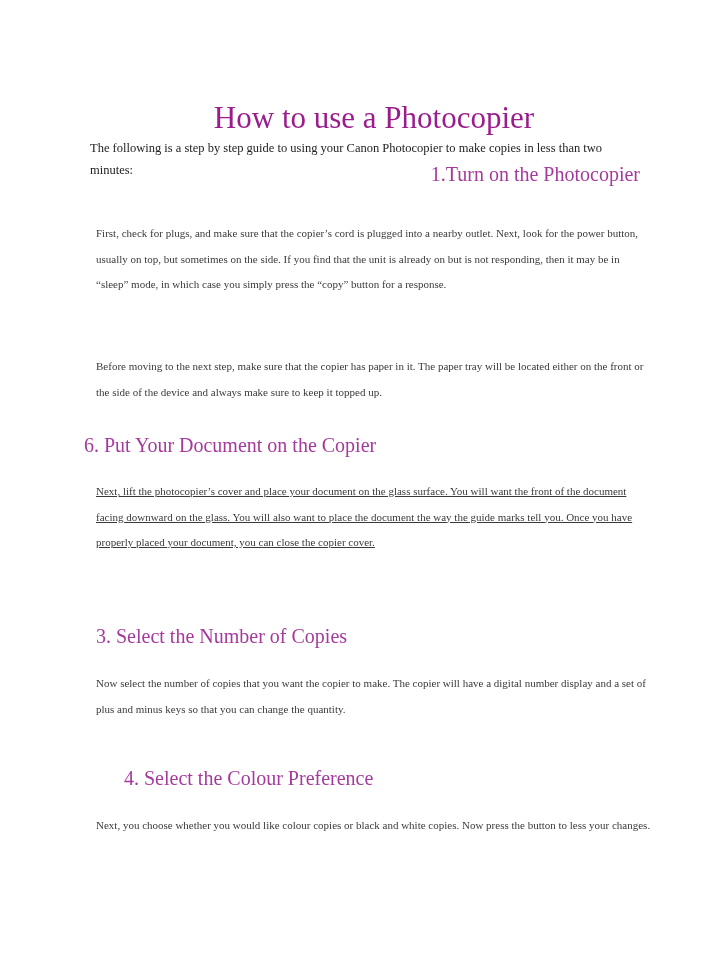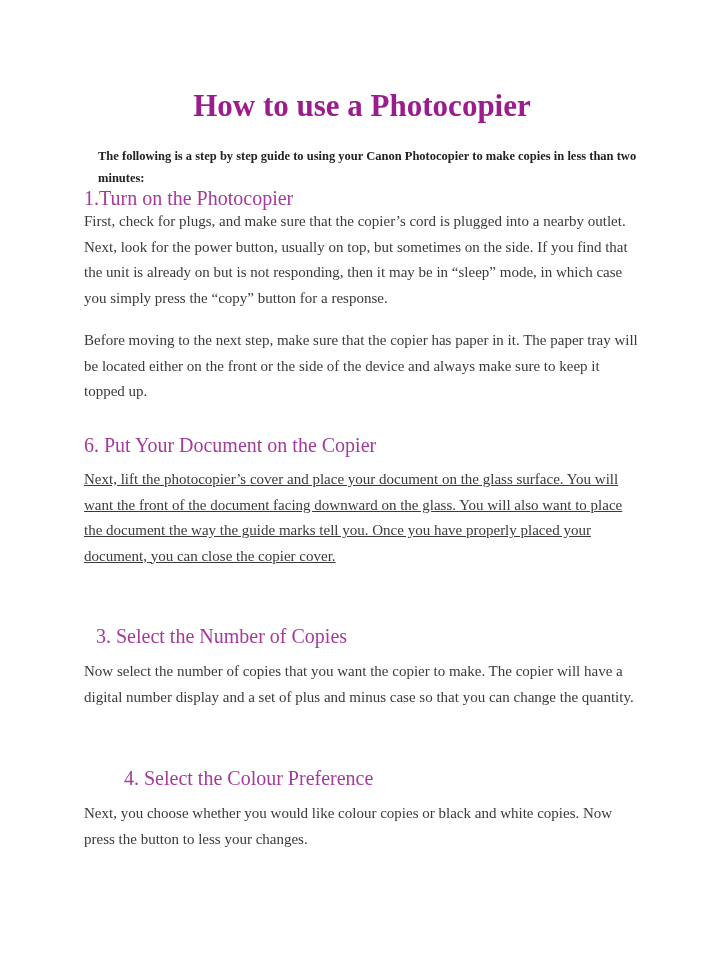--- a/index.html
+++ b/index.html
@@ -21,69 +21,69 @@
       top: 0;
       width: 556px;
     }
     .title {
       position: absolute;
       left: 0;
       width: 556px;
       top: 86px;
       text-align: center;
       font-size: 31px;
-      font-weight: bold;
+      font-weight: normal;
       color: #9b1c8c;
       line-height: 40px;
-      margin: 0;
+      margin: 12px;
     }
     .intro {
       position: absolute;
       left: 0;
       top: 131px;
       width: 556px;
       font-size: 12.5px;
-      font-weight: bold;
+      font-weight: normal;
       color: #222222;
       line-height: 22px;
-      margin: 14px;
+      margin: 6px;
     }
     .heading {
       position: absolute;
       left: 0;
       width: 556px;
       font-size: 20px;
       color: #a53a9c;
       line-height: 26px;
       margin: 0;
       font-weight: normal;
     }
     .para {
       position: absolute;
       left: 0;
       width: 556px;
-      font-size: 15px;
+      font-size: 11px;
       color: #3a3a3a;
       line-height: 25.5px;
-      margin: 0;
+      margin: 12px;
     }
   </style>
 </head>
 <body>
 
 <div class="page">
   <h1 class="title">How to use a Photocopier</h1>
 
   <p class="intro">The following is a step by step guide to using your Canon Photocopier to make copies in less than two minutes:</p>
 
-  <h2 class="heading" style="top:185px;">1.Turn on the Photocopier</h2>
+  <h2 class="heading" style="top:161px;text-align:right;">1.Turn on the Photocopier</h2>
   <p class="para" style="top:209px;">First, check for plugs, and make sure that the copier’s cord is plugged into a nearby outlet. Next, look for the power button, usually on top, but sometimes on the side. If you find that the unit is already on but is not responding, then it may be in “sleep” mode, in which case you simply press the “copy” button for a response.</p>
-  <p class="para" style="top:328px;font-family:Liberation Serif, serif;">Before moving to the next step, make sure that the copier has paper in it. The paper tray will be located either on the front or the side of the device and always make sure to keep it topped up.</p>
+  <p class="para" style="top:342px;font-family:Liberation Serif, serif;">Before moving to the next step, make sure that the copier has paper in it. The paper tray will be located either on the front or the side of the device and always make sure to keep it topped up.</p>
 
   <h2 class="heading" style="top:432px;">6. Put Your Document on the Copier</h2>
   <p class="para" style="top:467px;text-decoration:underline;">Next, lift the photocopier’s cover and place your document on the glass surface. You will want the front of the document facing downward on the glass. You will also want to place the document the way the guide marks tell you. Once you have properly placed your document, you can close the copier cover.</p>
 
   <h2 class="heading" style="top:623px;margin-left:12px;">3. Select the Number of Copies</h2>
-  <p class="para" style="top:659px;">Now select the number of copies that you want the copier to make. The copier will have a digital number display and a set of plus and minus case so that you can change the quantity.</p>
+  <p class="para" style="top:659px;">Now select the number of copies that you want the copier to make. The copier will have a digital number display and a set of plus and minus keys so that you can change the quantity.</p>
 
   <h2 class="heading" style="top:765px;margin-left:40px;">4. Select the Colour Preference</h2>
   <p class="para" style="top:801px;">Next, you choose whether you would like colour copies or black and white copies. Now press the button to less your changes.</p>
 </div>
 
 </body></html>

